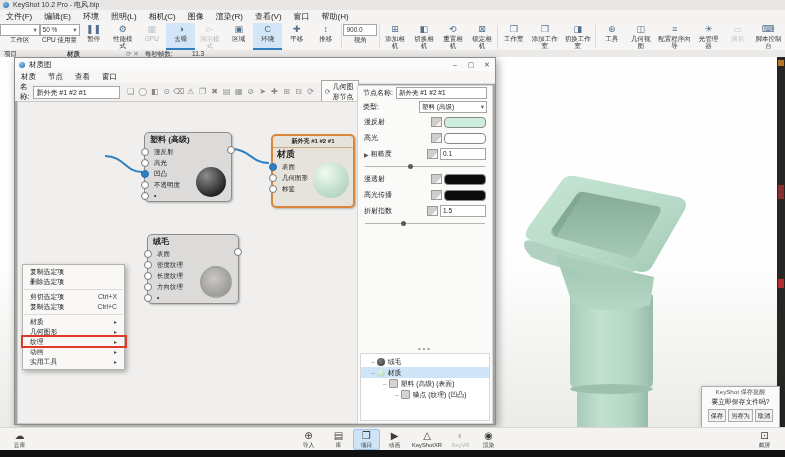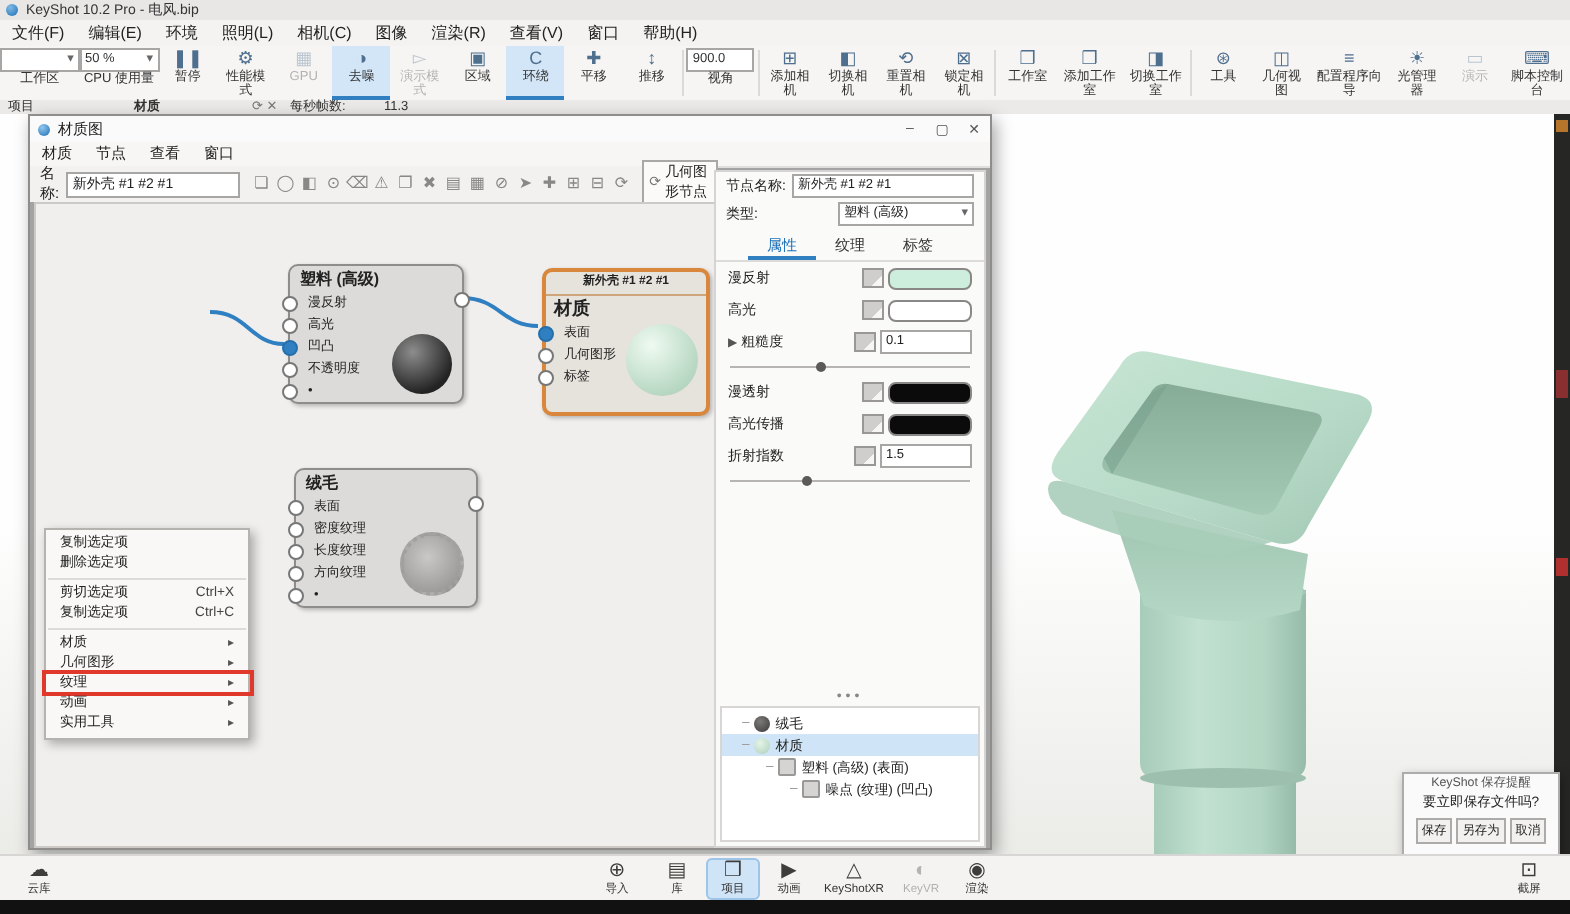--- a/index.html
+++ b/index.html
@@ -441,25 +441,20 @@
       <span class="lab">节点名称:</span>
       <div class="inbox">新外壳 #1 #2 #1</div>
     </div>
     <div class="pr-row">
       <span class="lab">类型:</span>
       <div class="ddbox">
           <span>塑料 (高级)</span>
           <span class="car">▾</span>
         </div>
     </div>
-    <div class="tabs">
-      <span class="tab active">属性</span>
-      <span class="tab">纹理</span>
-      <span class="tab">标签</span>
-    </div>
     <div class="f-row">
       <span>漫反射</span>
       <span class="rt">
           <span class="chip"></span>
       <span class="swatch" style="background:#cdeedd"></span>
         </span>
     </div>
     <div class="f-row">
       <span>高光</span>
       <span class="rt">

